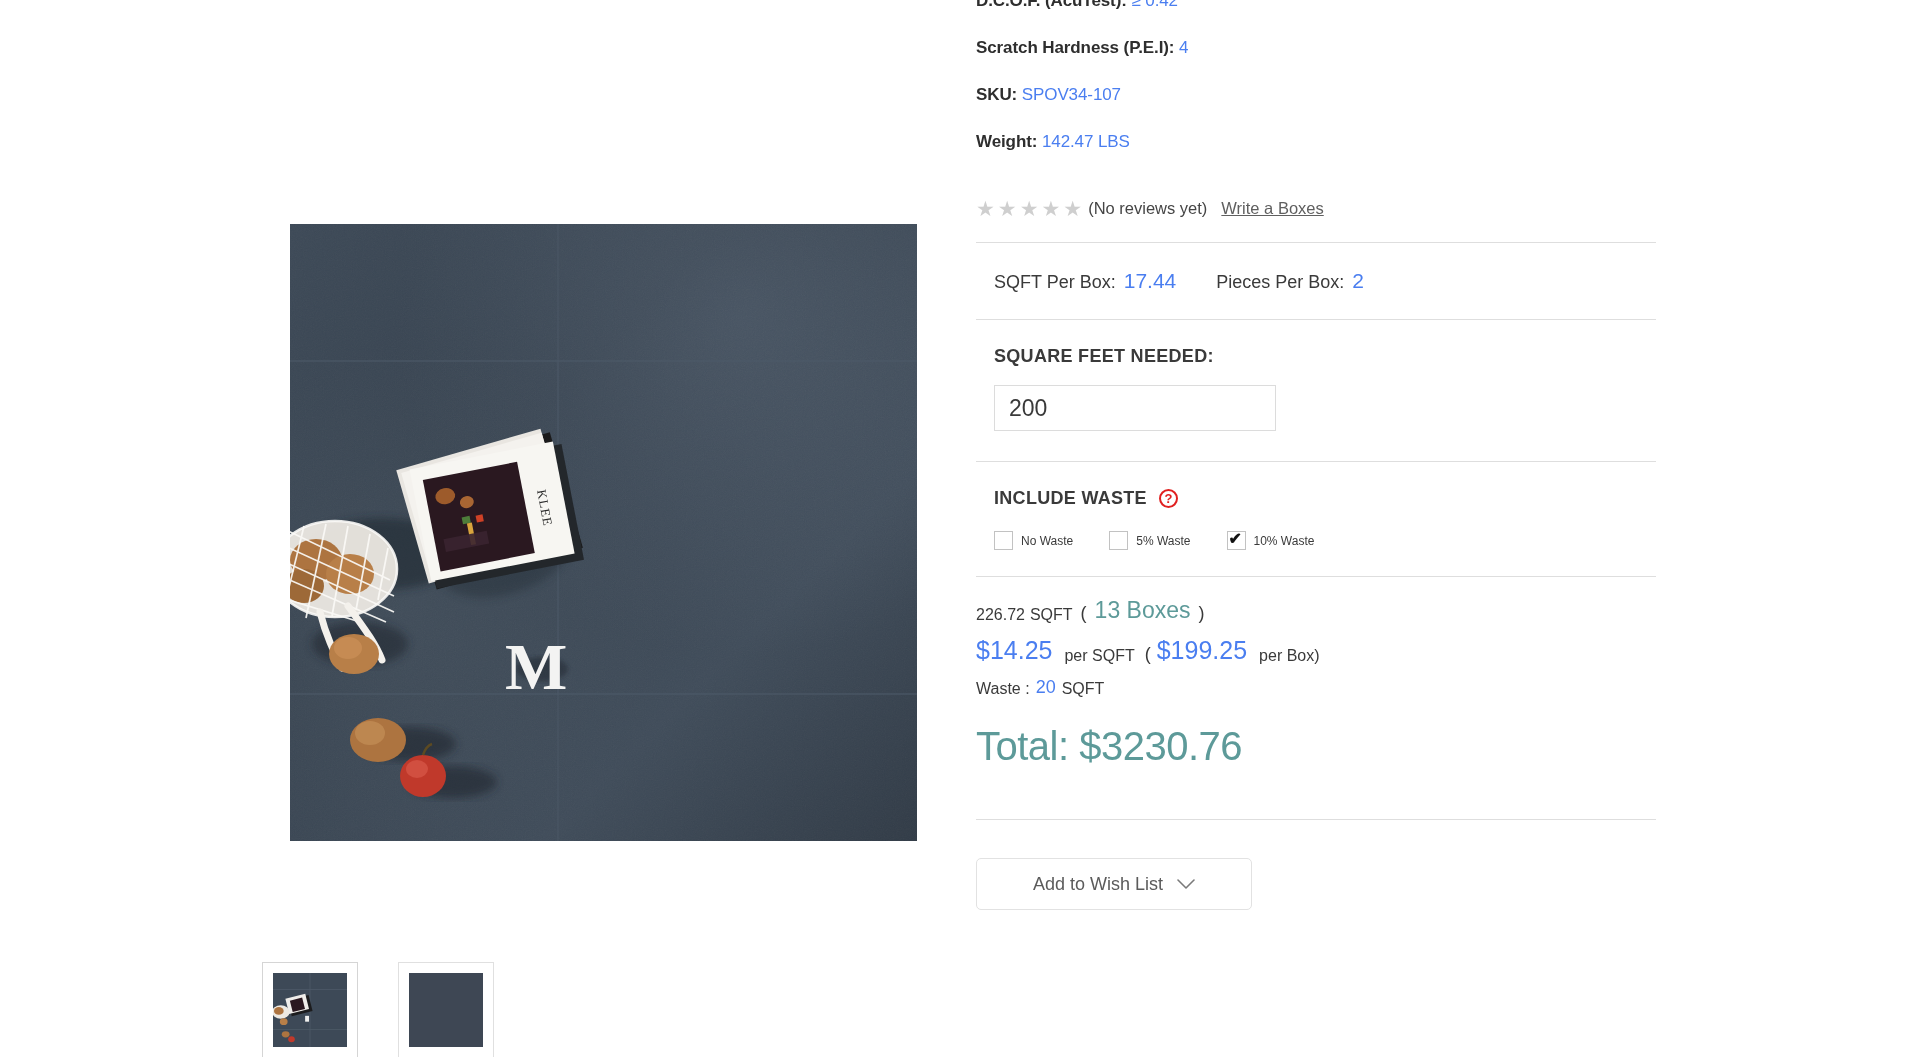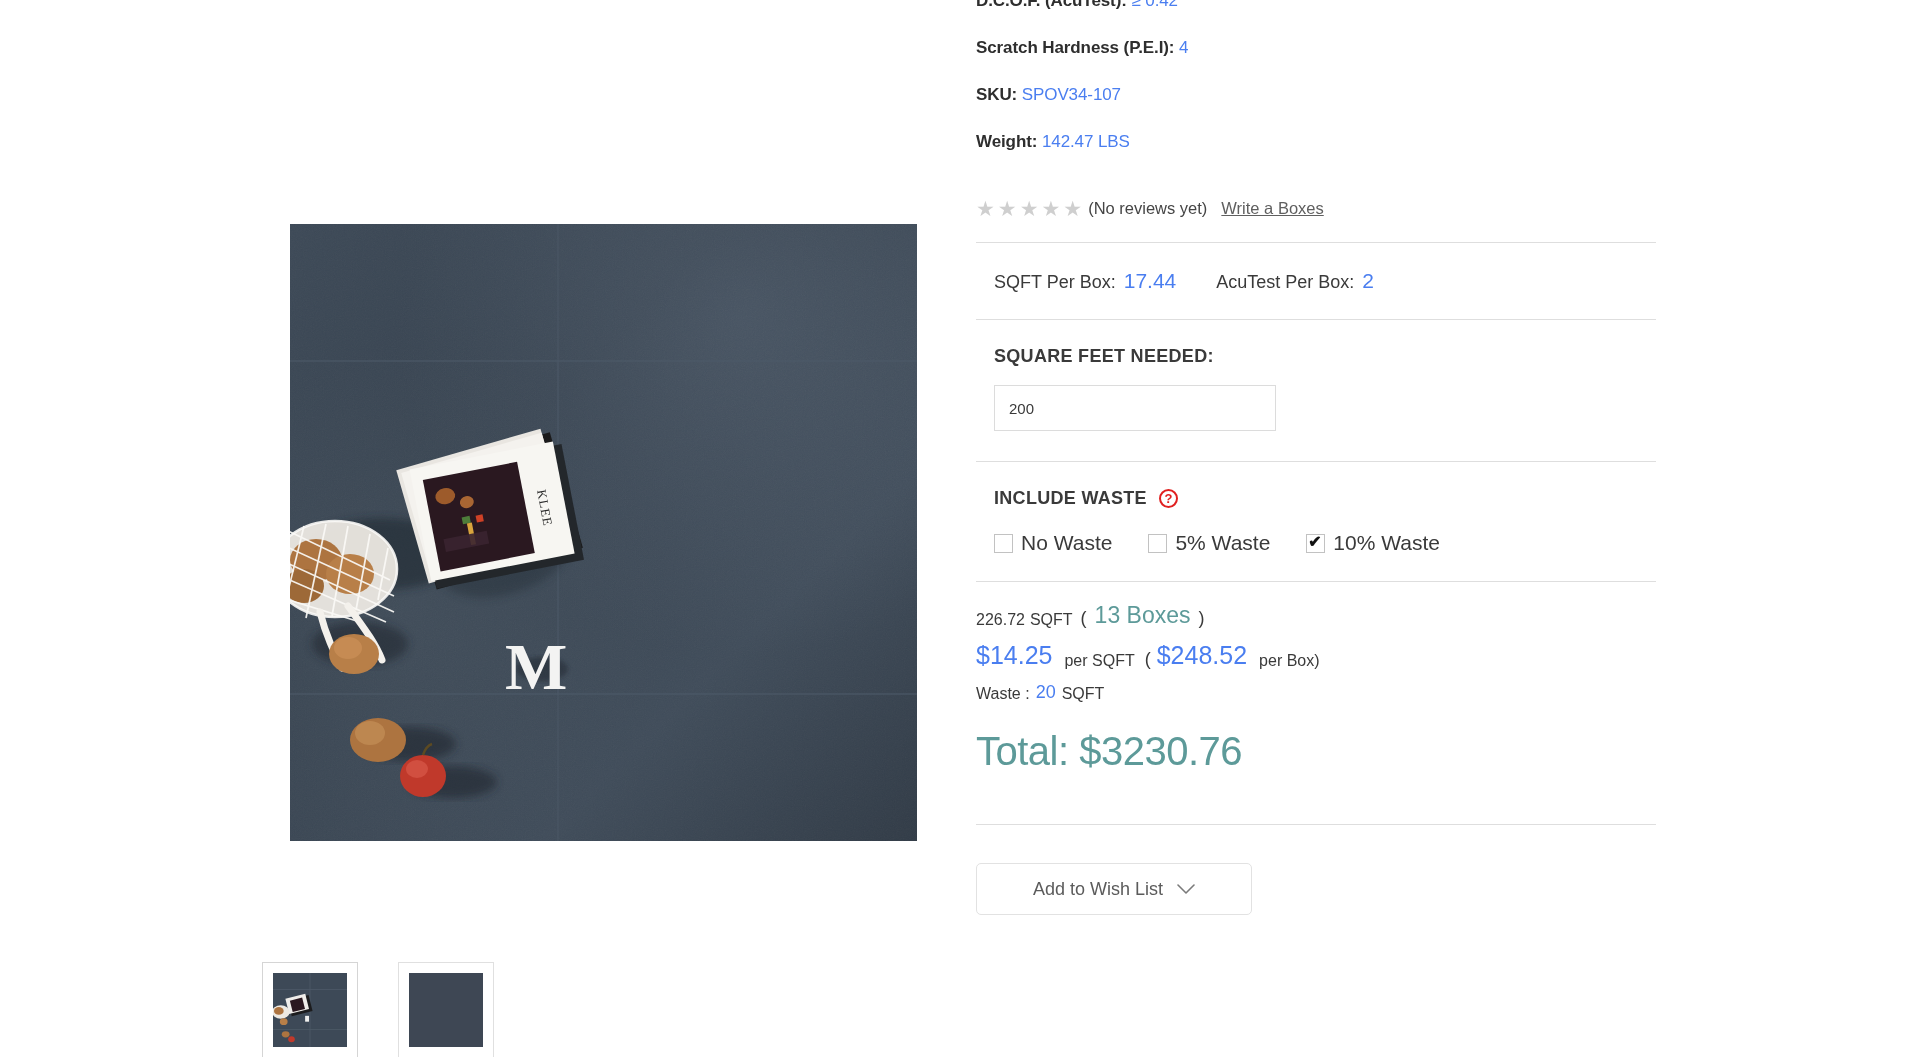--- a/index.html
+++ b/index.html
@@ -88,21 +88,21 @@
 
   .sqft-block { padding: 26px 0 30px 18px; }
   .sqft-title {
     font-size: 18px; font-weight: bold; color: #3a3a3a;
     letter-spacing: 0.3px;
     margin-bottom: 18px;
   }
   .sqft-input {
     width: 282px; height: 46px;
     border: 1px solid #dcdcdc;
-    font-size: 15px;
+    font-size: 23px;
     color: #3a3a3a;
     padding: 0 14px;
     font-family: "Liberation Sans", sans-serif;
     background: #fff;
     outline: none;
   }
 
   .waste-block { padding: 26px 0 26px 18px; }
   .waste-head {
     display: flex; align-items: center;
@@ -134,21 +134,21 @@
     flex: none;
   }
   .cbox.checked::after {
     content: "✔";
     position: absolute;
     left: 1px; top: -3px;
     font-size: 16px;
     color: #111;
     font-weight: bold;
   }
-  .waste-label { font-size: 21px; color: #3a3a3a; }
+  .waste-label { font-size: 12px; color: #3a3a3a; }
 
   .calc-block { padding: 20px 0 14px 0; }
   .calc-row { margin-bottom: 12px; display: flex; align-items: flex-end; }
   .calc-small { font-size: 16px; color: #3a3a3a; }
   .calc-sqft-num { font-size: 16px; color: #3a3a3a; }
   .boxes-paren { font-size: 18px; color: #3a3a3a; margin: 0 8px; }
   .boxes-val { font-size: 23px; color: #5d9a99; }
   .price-num { font-size: 25px; color: #4a7ef0; }
   .price-unit { font-size: 16px; color: #3a3a3a; margin: 0 10px 0 12px; }
   .price-paren { font-size: 18px; color: #3a3a3a; }
@@ -352,21 +352,21 @@
       <span class="write-review">Write a Boxes</span>
     </div>
 
     <div style="height:22px"></div>
     <div class="divider"></div>
 
     <div class="box-info">
       <span class="label">SQFT Per Box:</span>
       <span class="num">17.44</span>
       <span class="gap"></span>
-      <span class="label">AcuTest Per Box:</span>
+      <span class="label">Pieces Per Box:</span>
       <span class="num">2</span>
     </div>
 
     <div class="divider"></div>
 
     <div class="sqft-block">
       <div class="sqft-title">SQUARE FEET NEEDED:</div>
       <input class="sqft-input" type="text" value="200" style="">
     </div>
 
@@ -400,21 +400,21 @@
         <span class="calc-sqft-num">226.72</span>
         <span class="calc-small" style="margin-left:5px">SQFT</span>
         <span class="boxes-paren">(</span>
         <span class="boxes-val">13 Boxes</span>
         <span class="boxes-paren">)</span>
       </div>
       <div class="calc-row">
         <span class="price-num">$14.25</span>
         <span class="price-unit">per SQFT</span>
         <span class="price-paren">(</span>
-        <span class="price-num" style="margin-left:6px">$248.52</span>
+        <span class="price-num" style="margin-left:6px">$199.25</span>
         <span class="price-unit">per Box)</span>
       </div>
       <div class="calc-row">
         <span class="calc-small">Waste :</span>
         <span class="waste-num">20</span>
         <span class="calc-small">SQFT</span>
       </div>
       <div class="total">Total: $3230.76</div>
     </div>
 

